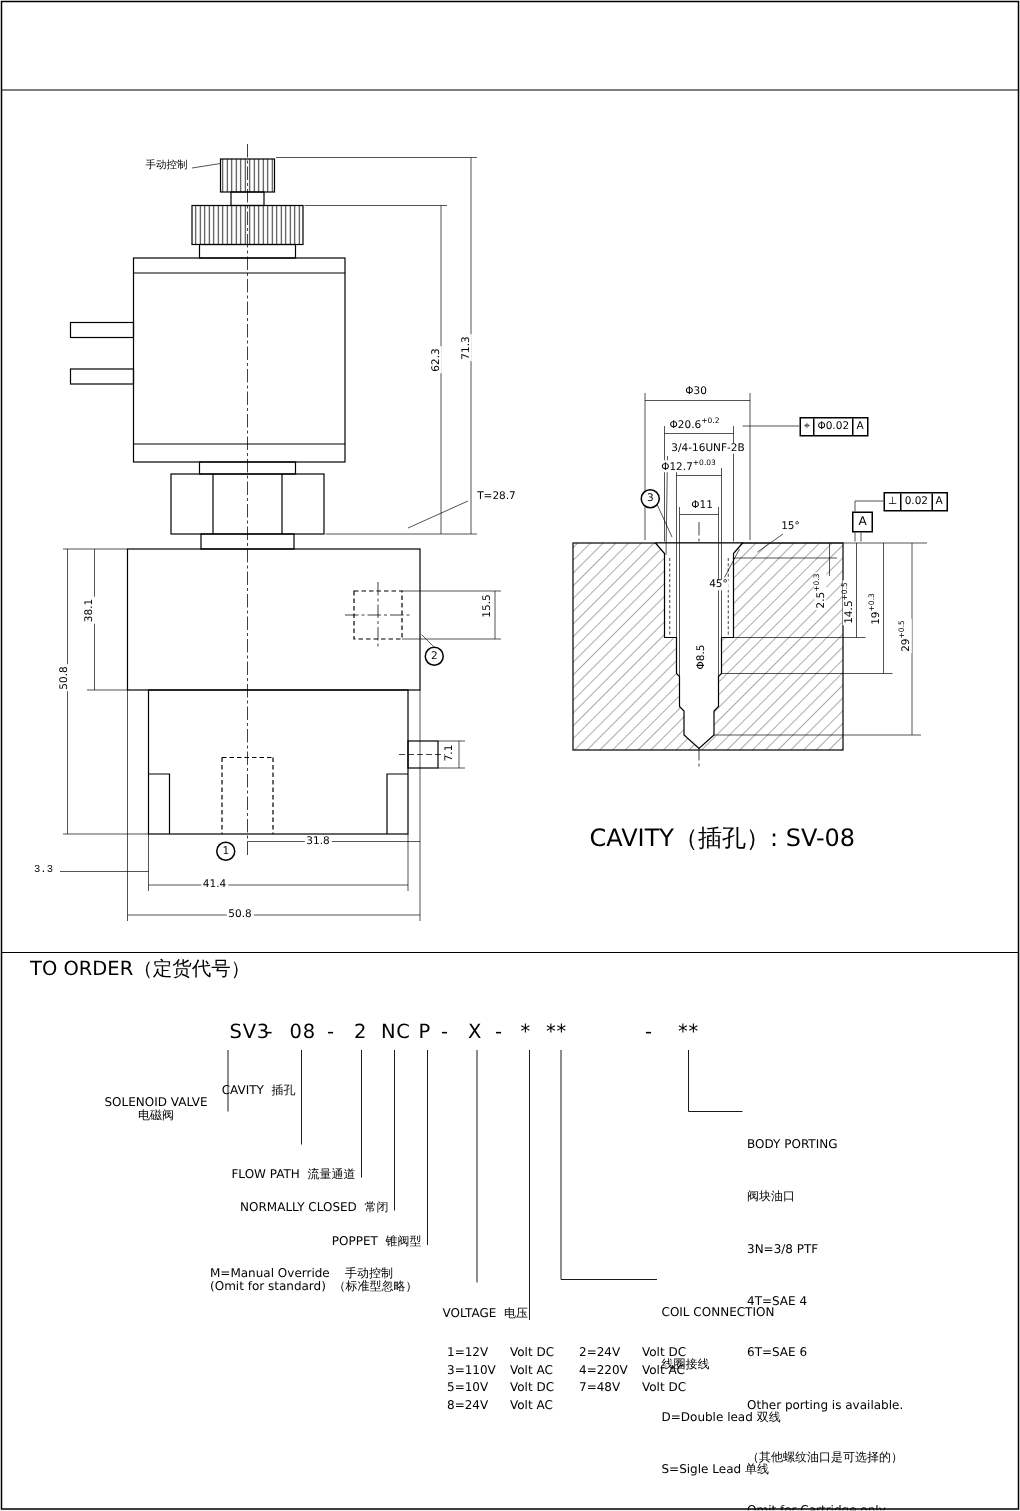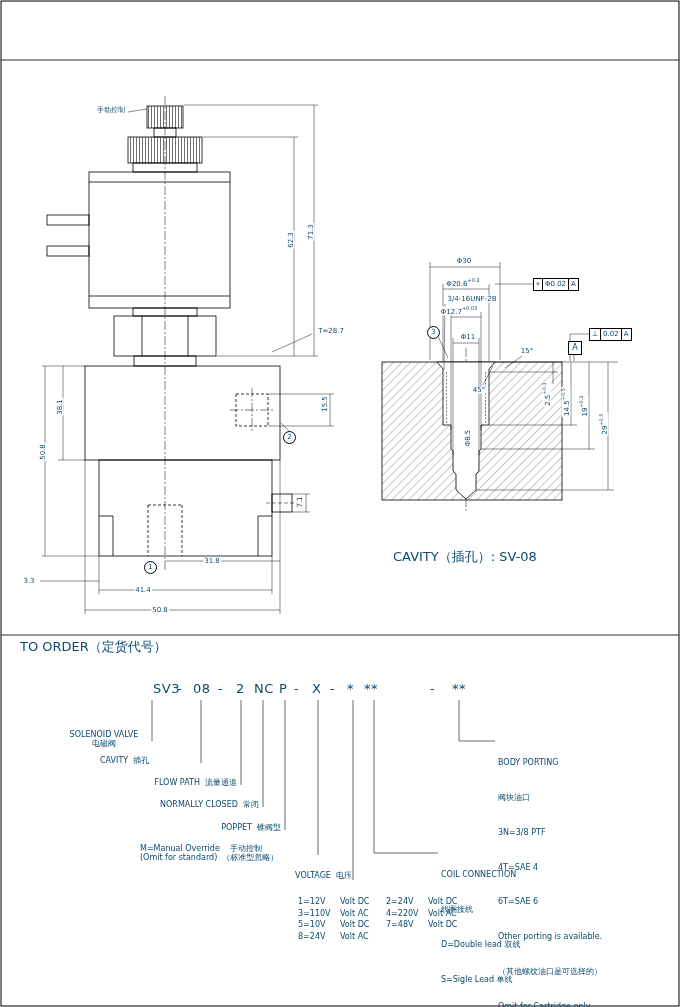--- a/index.html
+++ b/index.html
@@ -1,37 +1,37 @@
 <!DOCTYPE html>
 <html><head>
 <meta charset="utf-8">
 <style>
   html,body{margin:0;padding:0;background:#e8e8e8;}
   .page{position:relative;width:680px;height:1007px;background:#fff;margin:0 auto;
-        font-family:"DejaVu Sans",sans-serif;color:#0c4a6e;overflow:hidden;}
+        font-family:"DejaVu Sans",sans-serif;color:#000000;overflow:hidden;}
   svg.layer{position:absolute;left:0;top:0;}
   .t{position:absolute;line-height:1.15;white-space:pre;}
   .dim{font-size:7px;background:#fff;padding:0 1px;line-height:1;}
   .ctr{transform:translate(-50%,-50%);}
   .rot{transform:translate(-50%,-50%) rotate(-90deg);}
   sup.tol{font-size:5px;}
   .ball{position:absolute;width:11px;height:11px;border:1px solid #000;border-radius:50%;
         font-size:7px;line-height:11px;text-align:center;background:#fff;}
   .lbl{font-size:8px;}
   .fcf{position:absolute;display:flex;border:0.7px solid #000;background:#fff;}
   .fcf span{border-right:0.7px solid #000;padding:0 2px;font-size:7px;line-height:11px;white-space:nowrap;}
   .fcf span:last-child{border-right:none;}
   .datum{position:absolute;width:12px;height:12px;border:0.8px solid #000;font-size:8px;
          line-height:12px;text-align:center;background:#fff;}
   .vtable{position:absolute;display:grid;grid-template-columns:42px 46px 42px 46px;
           font-size:8px;line-height:11.5px;white-space:pre;}
   .block{position:absolute;font-size:8px;line-height:11.6px;white-space:pre;}
   .code-seg{position:absolute;font-size:13px;letter-spacing:0.5px;}
   .title{font-size:13px;}
-  .caption{font-size:13px;}
+  .caption{font-size:16px;}
 </style>
 </head>
 <body>
 
 <div class="page">
 
   <svg class="layer" width="680" height="1007" viewBox="0 0 680 1007">
     <defs>
       <pattern id="hatch" patternUnits="userSpaceOnUse" width="6" height="6" patternTransform="rotate(45)">
         <line x1="0" y1="0" x2="0" y2="6" stroke="#444" stroke-width="0.6"></line>
@@ -164,21 +164,21 @@
   <div class="t dim rot" style="left:291px;top:240px;">62.3</div>
   <div class="t dim rot" style="left:311px;top:232px;">71.3</div>
   <div class="t dim ctr" style="left:331px;top:331px;">T=28.7</div>
   <div class="t dim rot" style="left:325px;top:404px;">15.5</div>
   <div class="ball" style="left:283px;top:431px;">2</div>
   <div class="t dim rot" style="left:60px;top:407px;">38.1</div>
   <div class="t dim rot" style="left:43px;top:452px;">50.8</div>
   <div class="t dim rot" style="left:300px;top:502px;">7.1</div>
   <div class="ball" style="left:144px;top:561px;">1</div>
   <div class="t dim ctr" style="left:212px;top:561px;">31.8</div>
-  <div class="t dim ctr" style="left:29px;top:581px;">3.3</div>
+  <div class="t dim ctr" style="left:29px;top:581px;font-family:Liberation Mono, monospace;">3.3</div>
   <div class="t dim ctr" style="left:143px;top:590px;">41.4</div>
   <div class="t dim ctr" style="left:160px;top:610px;">50.8</div>
 
   <div class="t dim ctr" style="left:464px;top:261px;">Φ30</div>
   <div class="t dim ctr" style="left:463px;top:283px;"><span>Φ20.6</span><sup class="tol">+0.2</sup></div>
   <div class="t dim ctr" style="left:472px;top:299px;">3/4-16UNF-2B</div>
   <div class="t dim ctr" style="left:459px;top:311px;"><span>Φ12.7</span><sup class="tol">+0.03</sup></div>
   <div class="t dim ctr" style="left:468px;top:337px;">Φ11</div>
   <div class="ball" style="left:427px;top:326px;">3</div>
   <div class="t dim ctr" style="left:479px;top:390px;">45°</div>
@@ -215,21 +215,21 @@
     <span class="code-seg" style="left:312px;top:681px;">X</span>
     <span class="code-seg" style="left:330px;top:681px;">-</span>
     <span class="code-seg" style="left:347px;top:681px;">*</span>
     <span class="code-seg" style="left:364px;top:681px;">**</span>
     <span class="code-seg" style="left:430px;top:681px;">-</span>
     <span class="code-seg" style="left:452px;top:681px;">**</span>
   </div>
 
   <div class="t lbl" style="left:60px;width:88px;top:730px;text-align:center;"><span>SOLENOID VALVE</span>
 <span>电磁阀</span></div>
-  <div class="t lbl" style="left:100px;width:97px;top:756px;text-align:left;">CAVITY  插孔</div>
+  <div class="t lbl" style="left:100px;width:97px;top:722px;text-align:right;">CAVITY  插孔</div>
   <div class="t lbl" style="left:100px;width:137px;top:778px;text-align:right;">FLOW PATH  流量通道</div>
   <div class="t lbl" style="left:97px;width:162px;top:800px;text-align:right;">NORMALLY CLOSED  常闭</div>
   <div class="t lbl" style="left:120px;width:161px;top:823px;text-align:right;">POPPET  锥阀型</div>
   <div class="t lbl" style="left:140px;top:844px;"><span>M=Manual Override    手动控制</span>
 <span>(Omit for standard)  （标准型忽略）</span></div>
   <div class="t lbl" style="left:270px;width:82px;top:871px;text-align:right;">VOLTAGE  电压</div>
 
   <div class="vtable" style="left:263px;top:896px;margin-left:35px;">
     <span>1=12V</span>
     <span>Volt DC</span>

